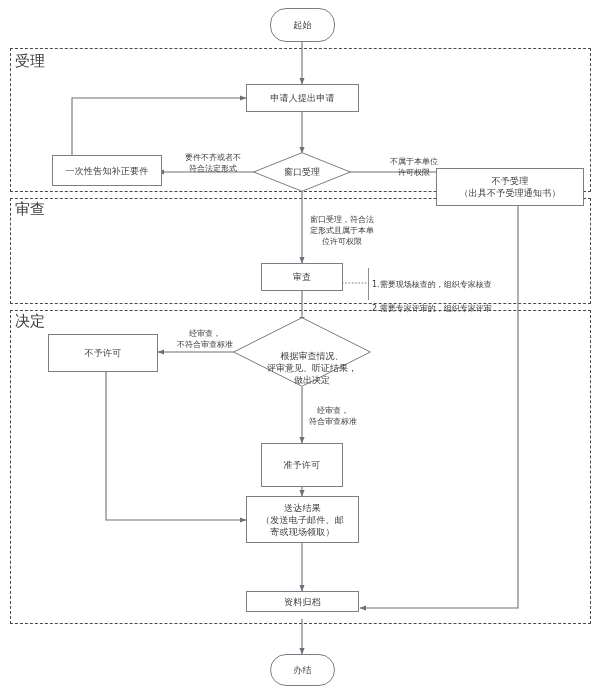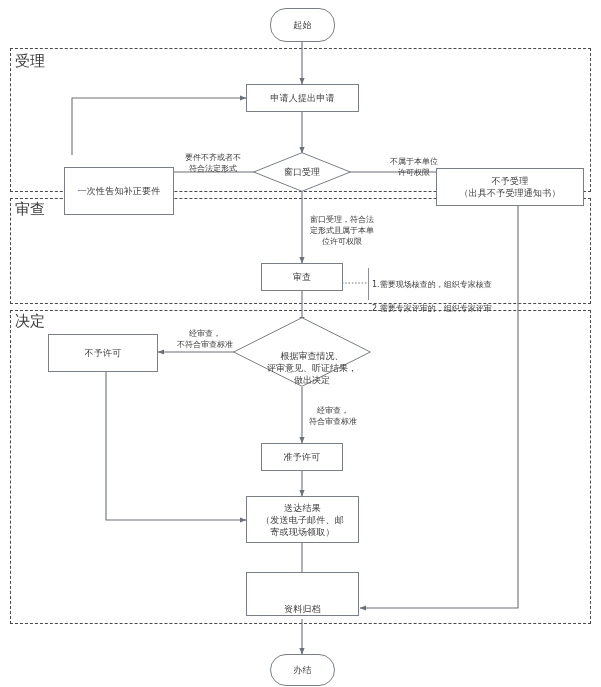--- a/index.html
+++ b/index.html
@@ -167,21 +167,21 @@
     <span>申请人提出申请</span>
   </div>
 
   <div class="diamond-wrap" style="left:253px; top:152px; width:98px; height:40px;">
     <svg width="98" height="40" viewBox="0 0 98 40">
       <polygon points="49,0.7 97.3,20 49,39.3 0.7,20" fill="#ffffff" stroke="#7a7f85" stroke-width="1"></polygon>
     </svg>
     <div class="diamond-label">窗口受理</div>
   </div>
 
-  <div class="node rect" style="left:64px; top:155px; width:110px; height:48px;margin-top:12px;">
+  <div class="node rect" style="left:52px; top:155px; width:110px; height:31px;">
     <span>一次性告知补正要件</span>
   </div>
 
   <div class="node rect multi" style="left:436px; top:152px; width:148px; height:38px;">
     <span>不予受理
 （出具不予受理通知书）</span>
   </div>
 
   <div class="node rect" style="left:261px; top:263px; width:82px; height:28px;">
     <span>审查</span>
@@ -193,31 +193,31 @@
     </svg>
     <div class="diamond-label multi" style="padding:0 10px;">根据审查情况、
 评审意见、听证结果，
 做出决定</div>
   </div>
 
   <div class="node rect" style="left:48px; top:334px; width:110px; height:38px;">
     <span>不予许可</span>
   </div>
 
-  <div class="node rect" style="left:261px; top:443px; width:82px; height:28px;">
+  <div class="node rect" style="left:261px; top:443px; width:82px; height:44px;">
     <span>准予许可</span>
   </div>
 
   <div class="node rect" style="left:246px; top:496px; width:113px; height:47px; flex-direction:column; justify-content:center;">
     <span>送达结果</span>
     <span>（发送电子邮件、邮</span>
     <span>寄或现场领取）</span>
   </div>
 
-  <div class="node rect" style="left:246px; top:572px; width:113px; height:44px;align-items:flex-end;">
+  <div class="node rect" style="left:246px; top:591px; width:113px; height:21px;">
     <span>资料归档</span>
   </div>
 
   <div class="node terminator" style="left:270px; top:654px; width:65px; height:32px;">
     <span>办结</span>
   </div>
 
   <div class="edge-label multi" style="left:172px; top:136px; width:82px;">要件不齐或者不
 符合法定形式</div>
 

